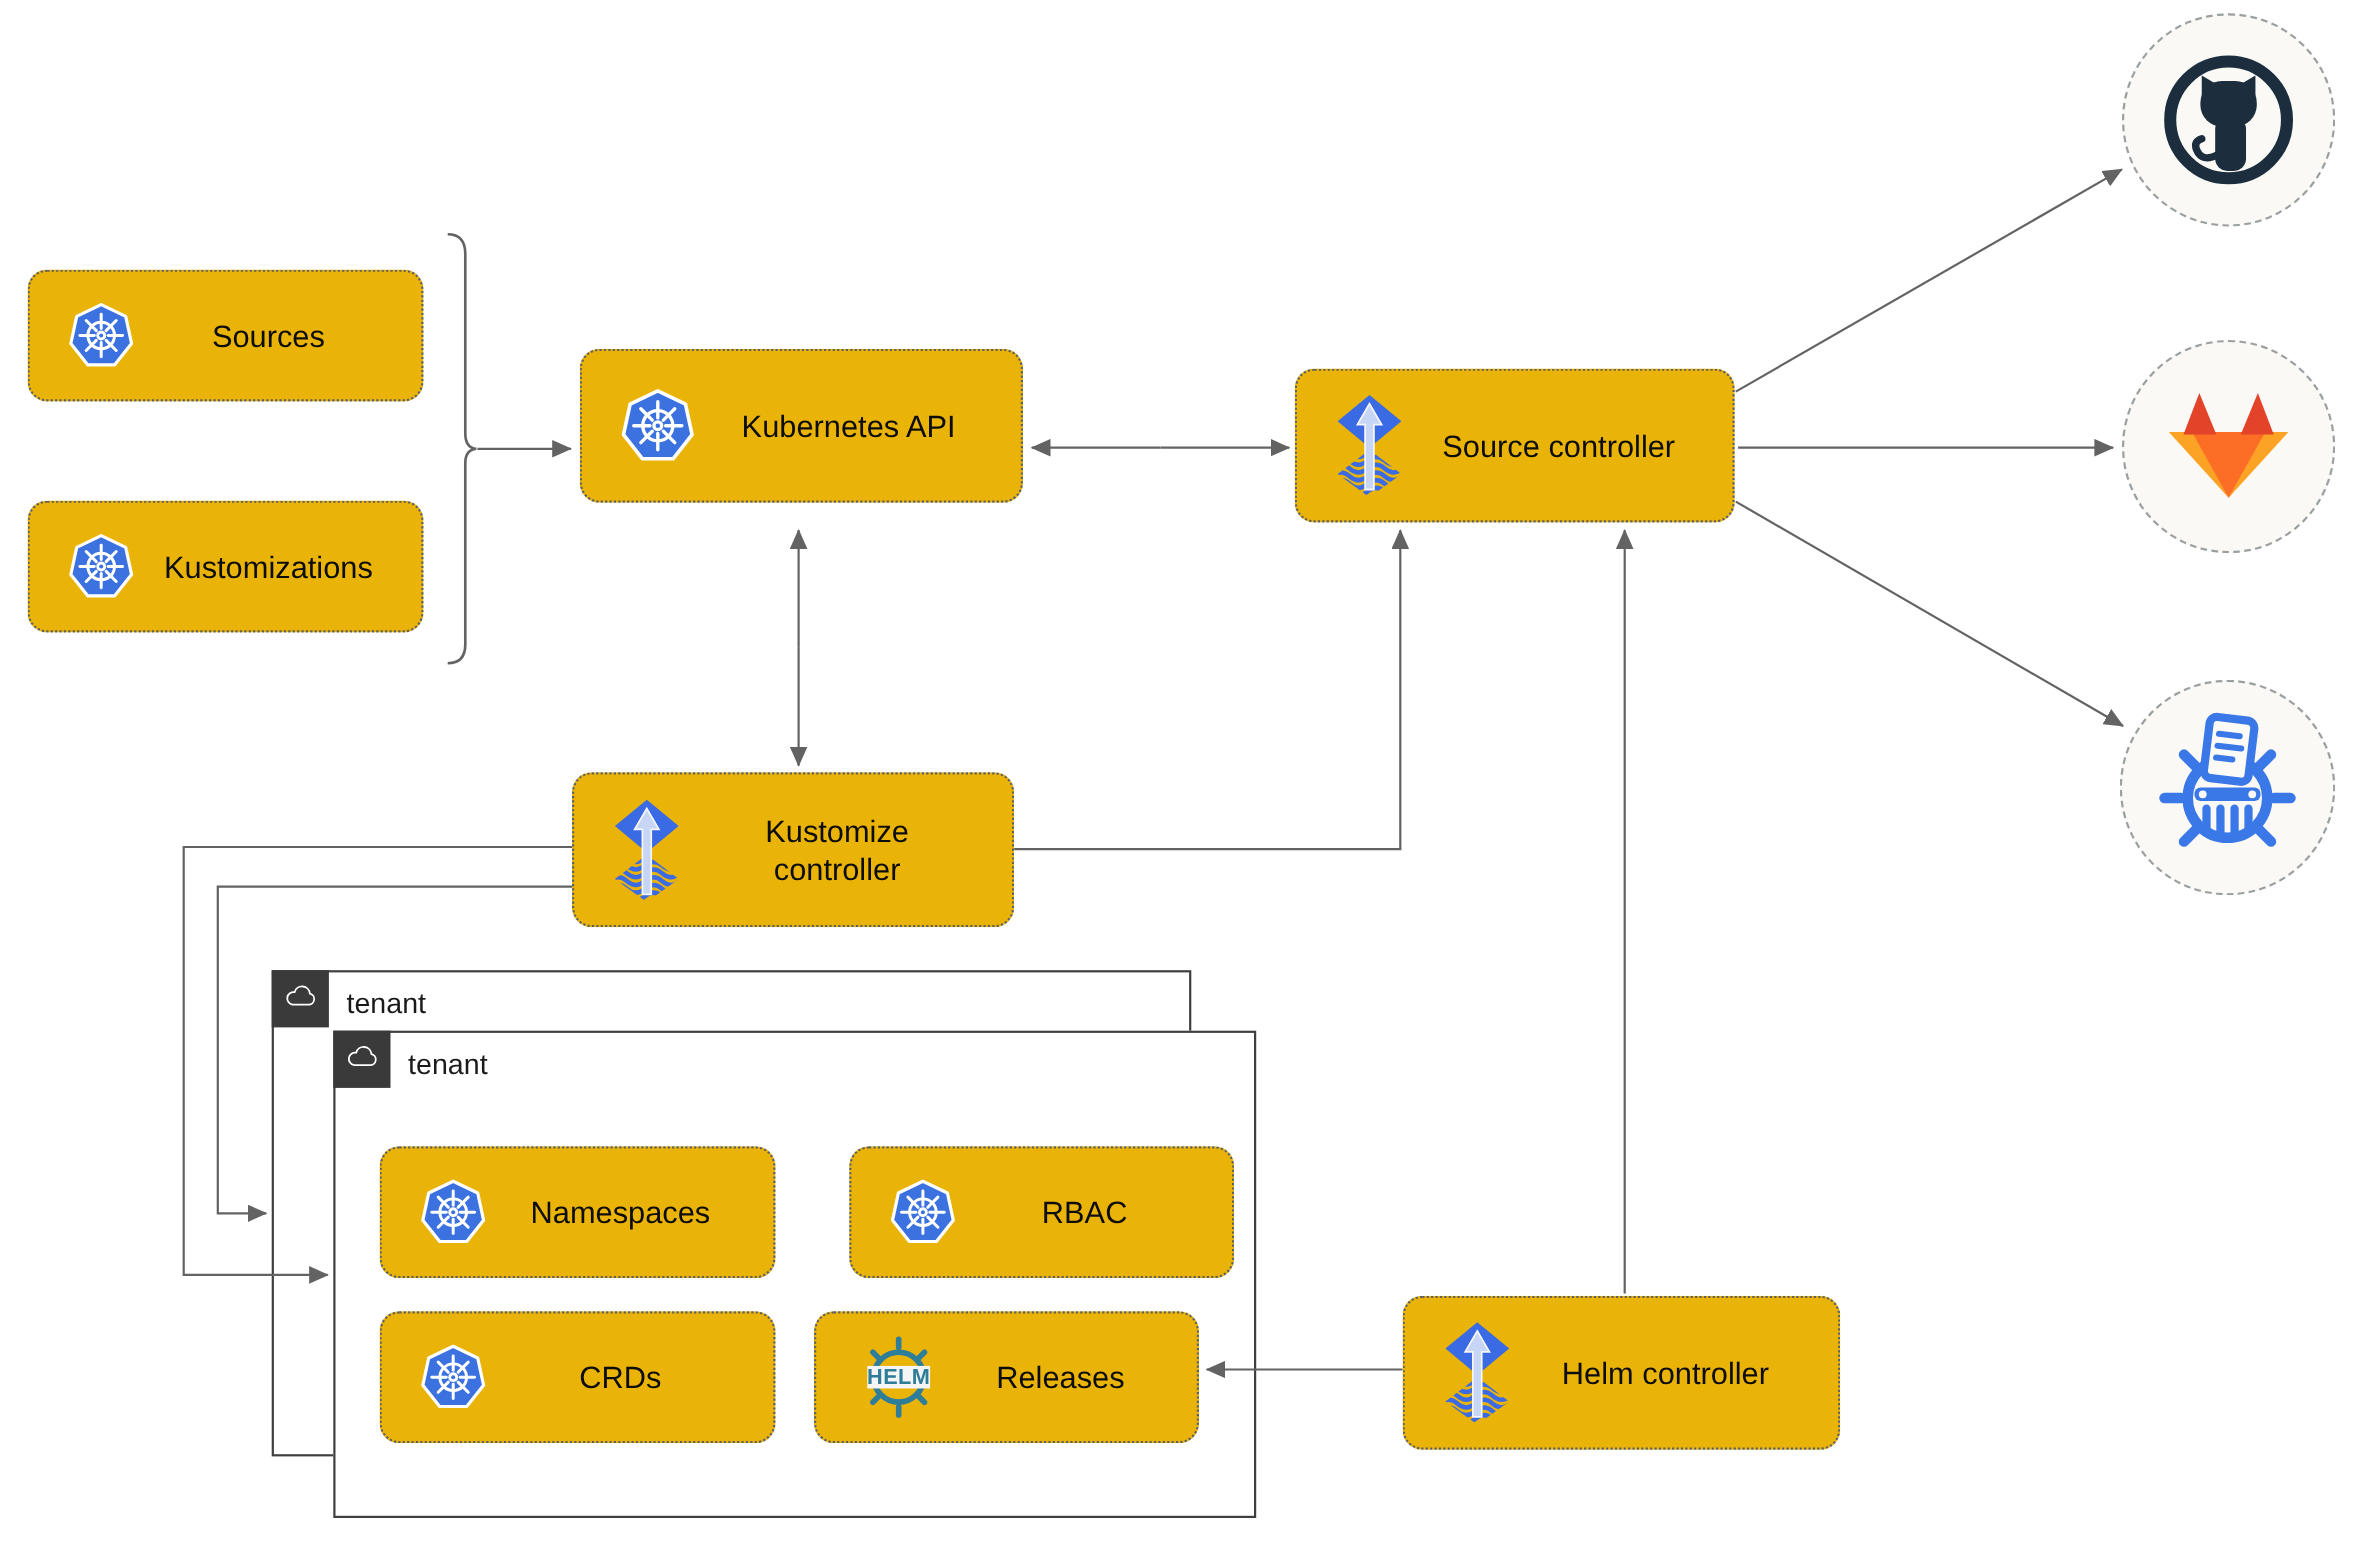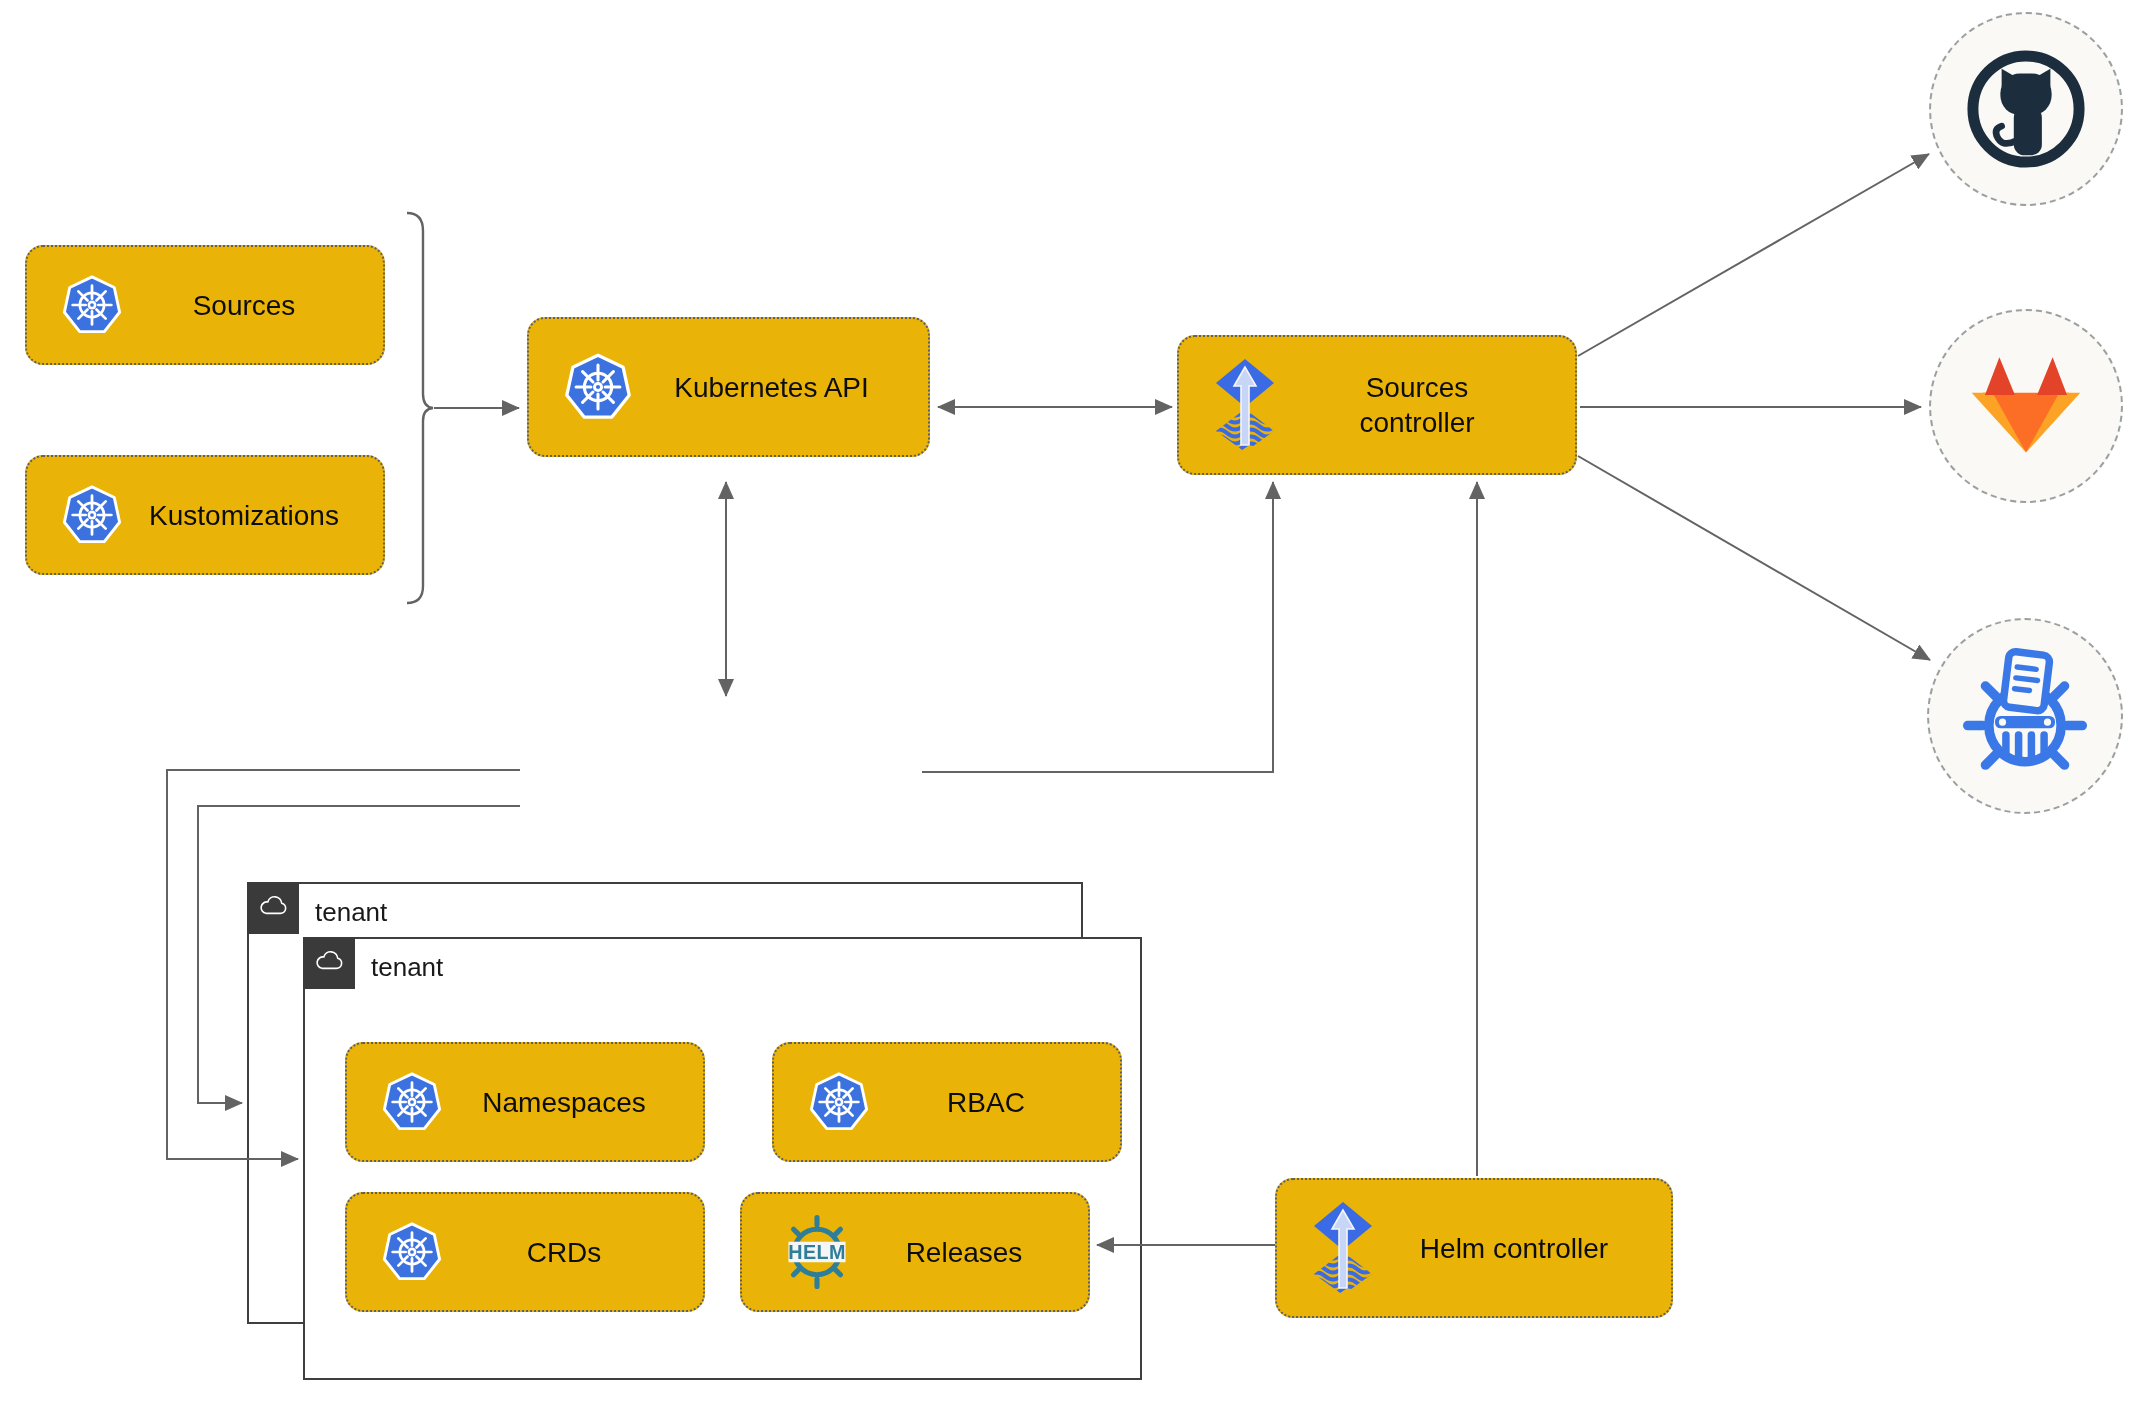--- a/index.html
+++ b/index.html
@@ -130,23 +130,43 @@
       <path d="M-2,55 q8,-7 16,0 t16,0 t16,0 t16,0 t16,0"></path>
       <path d="M-2,62 q8,-7 16,0 t16,0 t16,0 t16,0 t16,0"></path>
       <path d="M-2,69 q8,-7 16,0 t16,0 t16,0 t16,0 t16,0"></path>
       <path d="M-2,76 q8,-7 16,0 t16,0 t16,0 t16,0 t16,0"></path>
       <path d="M-2,83 q8,-7 16,0 t16,0 t16,0 t16,0 t16,0"></path>
       <path d="M-2,90 q8,-7 16,0 t16,0 t16,0 t16,0 t16,0"></path>
     </g>
     <path d="M32,10 L21,29 L28,29 L28,88 L36,88 L36,29 L43,29 Z" fill="#c7d6f6" stroke="#f5f5f5" stroke-width="1.6"></path>
   </svg>
 </span>
-    <span class="lbl" style="max-width:220px;margin:0 auto">Sources controller</span>
-  </div>
-
+    <span class="lbl" style="max-width:220px;margin:0 auto">Source controller</span>
+  </div>
+
+  <div class="node" style="left:520px;top:702px;width:402px;height:141px">
+    <span class="ic ic-flux">
+  <svg viewBox="0 0 64 96">
+    <polygon points="32,2 61,26 32,50 3,26" fill="#3a6be4"></polygon>
+    <clipPath id="fluxclip">
+            <polygon points="32,52 61,74 32,95 3,74"></polygon>
+          </clipPath>
+    <g clip-path="url(#fluxclip)" stroke="#3a6be4" stroke-width="4" fill="none">
+      <path d="M-2,55 q8,-7 16,0 t16,0 t16,0 t16,0 t16,0"></path>
+      <path d="M-2,62 q8,-7 16,0 t16,0 t16,0 t16,0 t16,0"></path>
+      <path d="M-2,69 q8,-7 16,0 t16,0 t16,0 t16,0 t16,0"></path>
+      <path d="M-2,76 q8,-7 16,0 t16,0 t16,0 t16,0 t16,0"></path>
+      <path d="M-2,83 q8,-7 16,0 t16,0 t16,0 t16,0 t16,0"></path>
+      <path d="M-2,90 q8,-7 16,0 t16,0 t16,0 t16,0 t16,0"></path>
+    </g>
+    <path d="M32,10 L21,29 L28,29 L28,88 L36,88 L36,29 L43,29 Z" fill="#c7d6f6" stroke="#f5f5f5" stroke-width="1.6"></path>
+  </svg>
+</span>
+    <span class="lbl" style="max-width:220px;margin:0 auto">Kustomize controller</span>
+  </div>
 
   <div class="node" style="left:1275px;top:1178px;width:398px;height:140px">
     <span class="ic ic-flux">
   <svg viewBox="0 0 64 96">
     <polygon points="32,2 61,26 32,50 3,26" fill="#3a6be4"></polygon>
     <clipPath id="fluxclip">
             <polygon points="32,52 61,74 32,95 3,74"></polygon>
           </clipPath>
     <g clip-path="url(#fluxclip)" stroke="#3a6be4" stroke-width="4" fill="none">
       <path d="M-2,55 q8,-7 16,0 t16,0 t16,0 t16,0 t16,0"></path>

